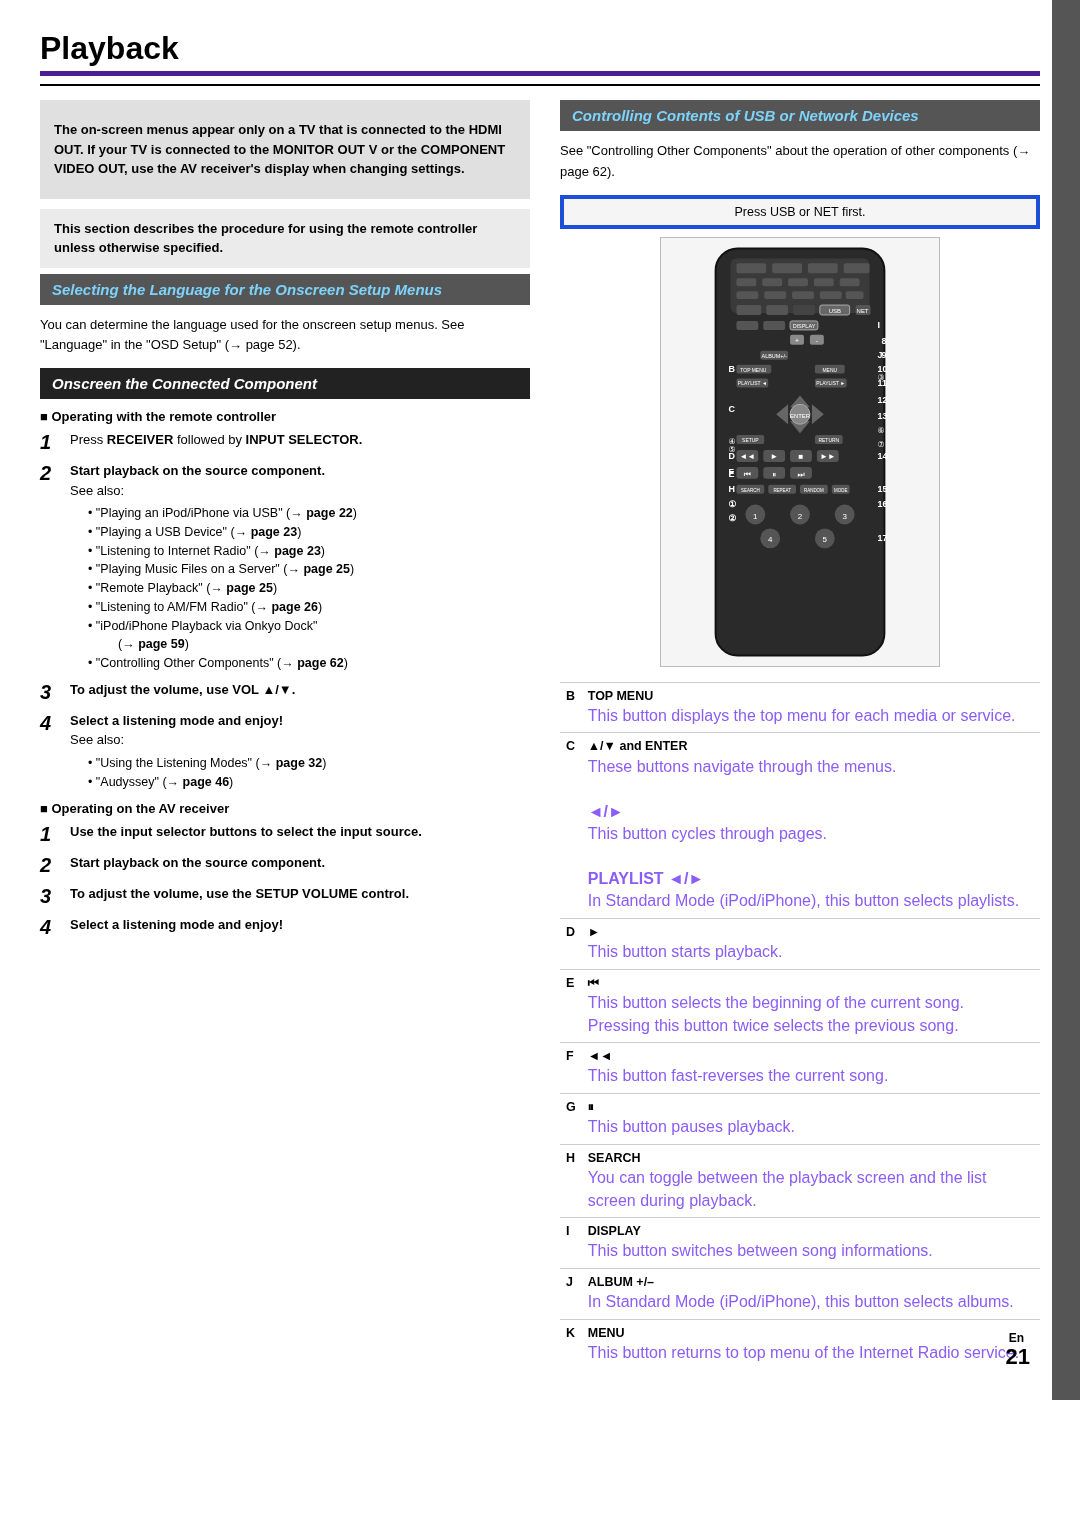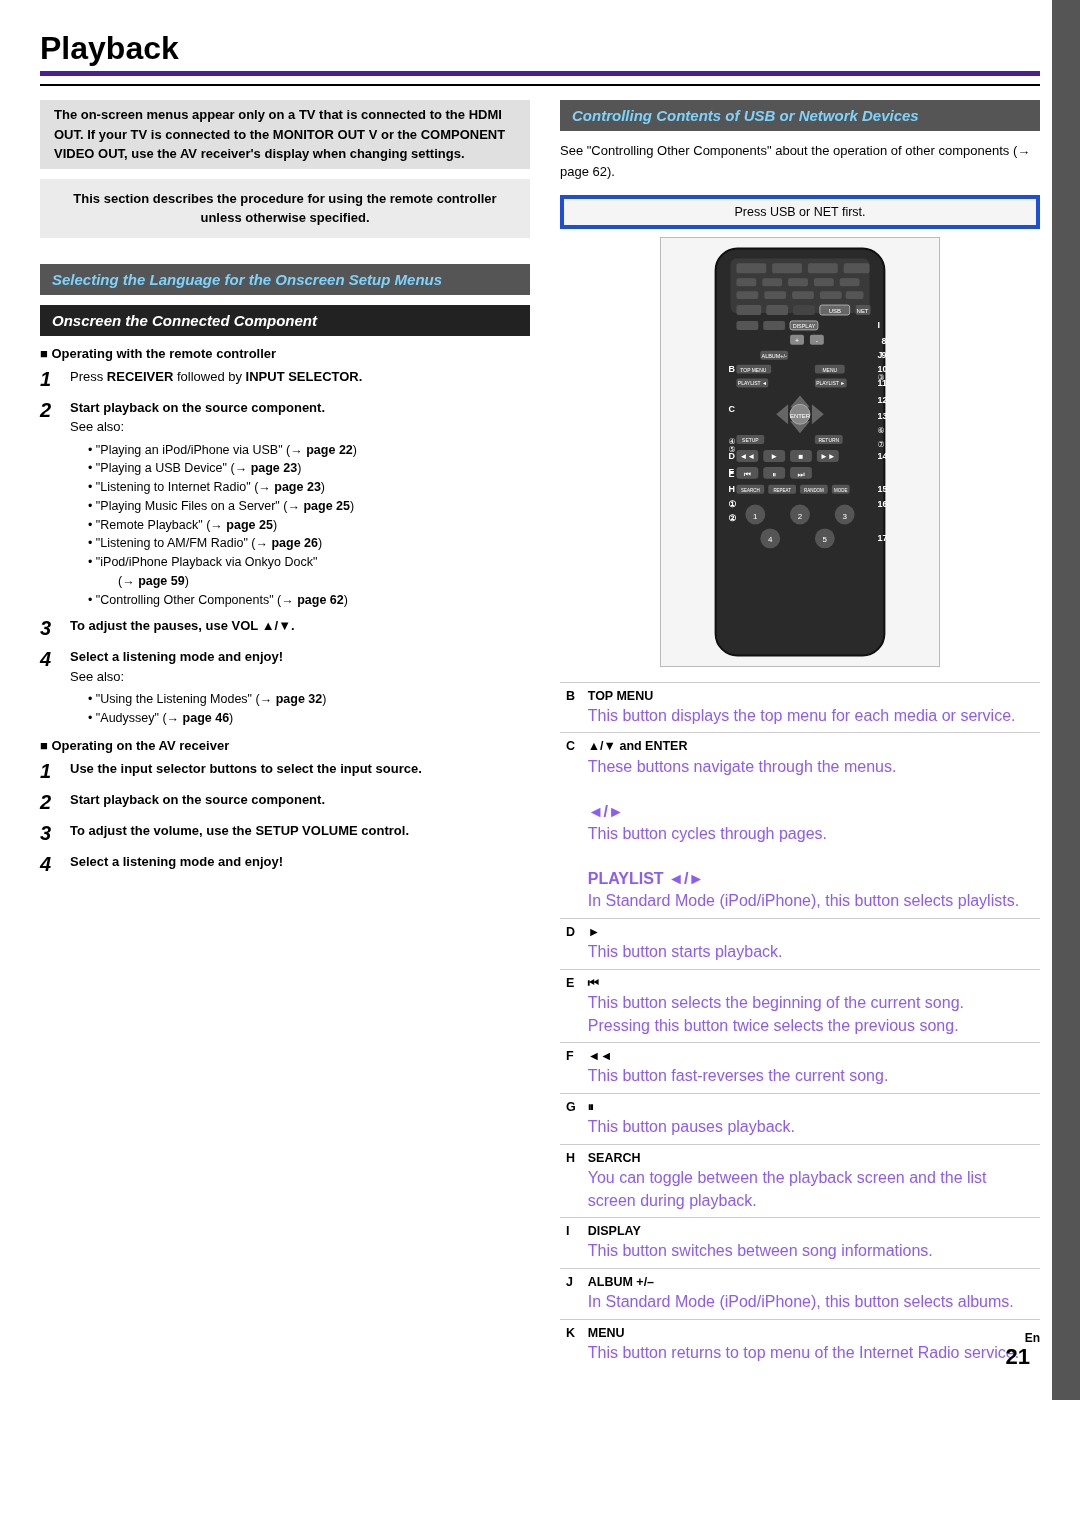--- a/index.html
+++ b/index.html
@@ -36,34 +36,33 @@
     .left-col {
       flex: 1;
       max-width: 520px;
     }
     .right-col {
       flex: 1;
       max-width: 480px;
     }
     .notice-box {
       background: #e0e0e0;
-      padding: 5px 14px;
+      padding: 20px 14px;
       margin-bottom: 10px;
       font-size: 13px;
       font-weight: bold;
       line-height: 1.5;
     }
     .notice-box-light {
       background: #ebebeb;
       padding: 10px 14px;
-      margin-bottom: 26px;
+      margin-bottom: 6px;
       font-size: 13px;
       font-weight: bold;
       line-height: 1.5;
-      text-align: center;
     }
     .section-header {
       background: #555;
       color: #7dd3fc;
       padding: 7px 12px;
       font-size: 15px;
       font-weight: bold;
       font-style: italic;
       margin-bottom: 10px;
     }
@@ -129,21 +128,21 @@
     .page-num {
       position: absolute;
       bottom: 30px;
       right: 50px;
       font-size: 22px;
       font-weight: bold;
     }
     .en-label {
       position: absolute;
       bottom: 55px;
-      right: 40px;
+      right: 56px;
       font-size: 12px;
       font-weight: bold;
     }
     
     .btn-table {
       width: 100%;
       border-collapse: collapse;
       font-size: 12.5px;
       margin-top: 6px;
     }
@@ -204,20 +203,23 @@
       <div class="notice-box">
         <span>The on-screen menus appear only on a TV that is connected to the HDMI OUT. If your TV is connected to the MONITOR OUT V or the COMPONENT VIDEO OUT, use the AV receiver's display when changing settings.</span>
       </div>
 
       <div class="notice-box-light">
         <span>This section describes the procedure for using the remote controller unless otherwise specified.</span>
       </div>
 
       <div class="section-header">
         <span>Selecting the Language for the Onscreen Setup Menus</span>
+      </div>
+      <div class="section-body">
+        <span>You can determine the language used for the onscreen setup menus. See "Language" in the "OSD Setup" (→ page 52).</span>
       </div>
 
       <div class="section-header-black">
         <span>Onscreen the Connected Component</span>
       </div>
 
       <div class="subsection-label">
         <span>Operating with the remote controller</span>
       </div>
 
@@ -242,21 +244,21 @@
             <li>"Listening to AM/FM Radio" (→ <b>page 26</b>)</li>
             <li>"iPod/iPhone Playback via Onkyo Dock"<br><span class="indent">(→ <b>page 59</b>)</span></li>
             <li>"Controlling Other Components" (→ <b>page 62</b>)</li>
           </ul>
         </div>
       </div>
 
       <div class="step-block">
         <div class="step-num">3</div>
         <div class="step-content">
-          <b>To adjust the pauses, use VOL ▲/▼.</b>
+          <b>To adjust the volume, use VOL ▲/▼.</b>
         </div>
       </div>
 
       <div class="step-block">
         <div class="step-num">4</div>
         <div class="step-content">
           <b>Select a listening mode and enjoy!</b><br>
           See also:
           <ul class="bullet-list">
             <li>"Using the Listening Modes" (→ <b>page 32</b>)</li>

